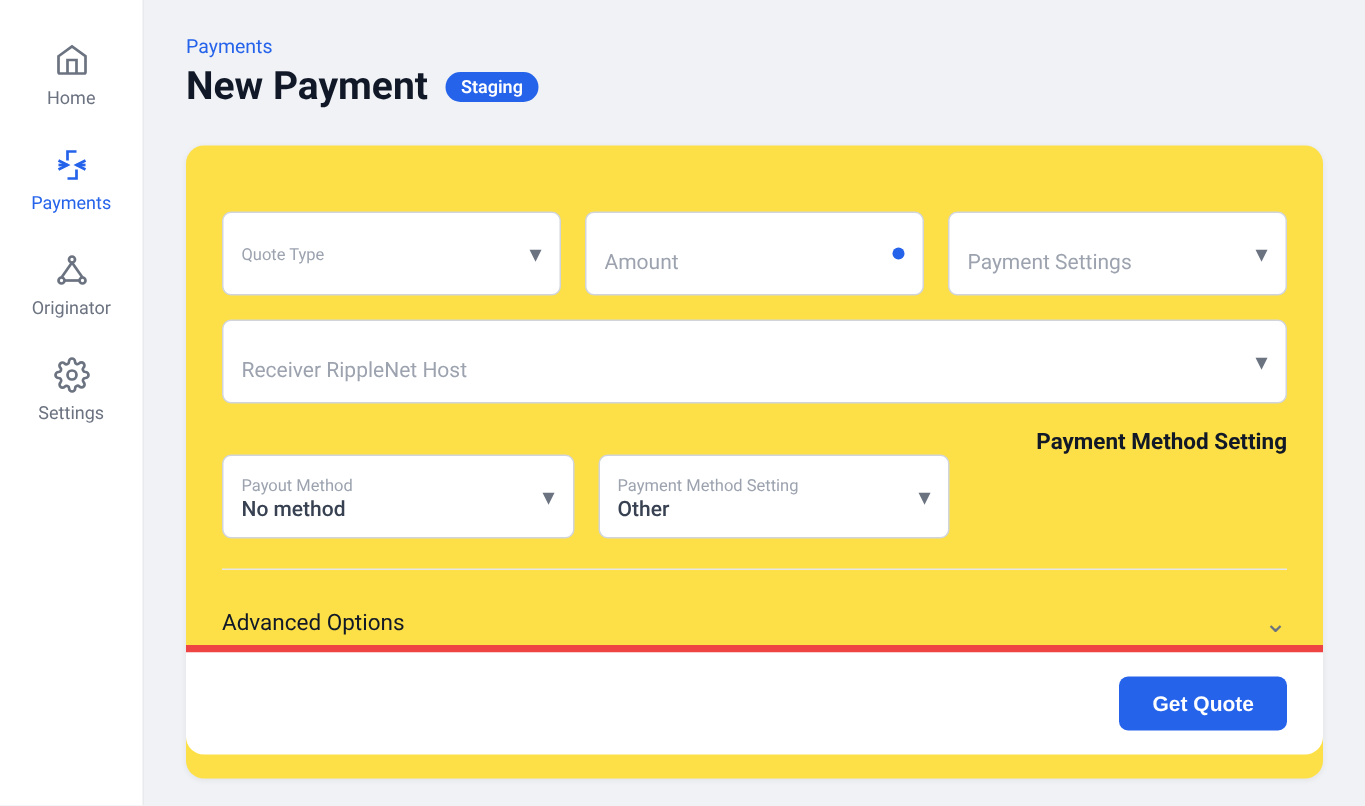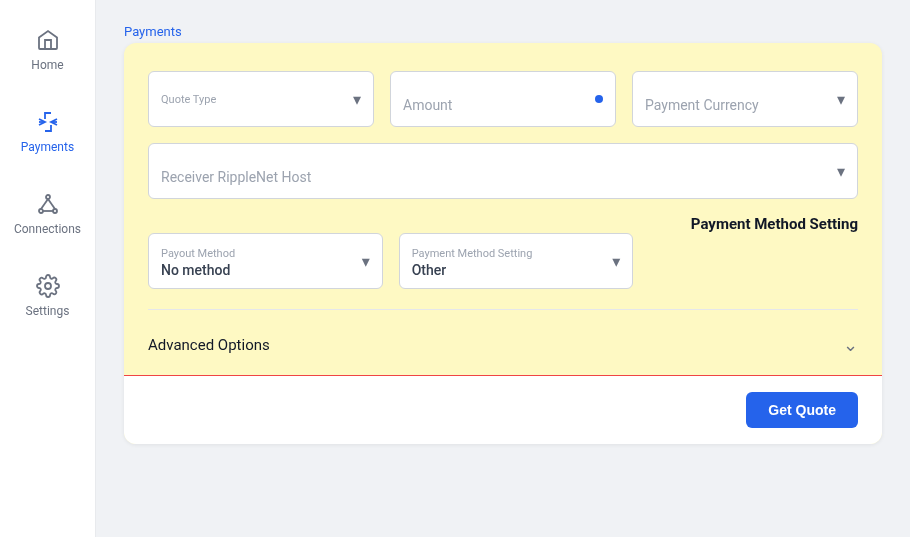--- a/index.html
+++ b/index.html
@@ -13,21 +13,21 @@
     }
 
     
     .sidebar {
       width: 96px;
       background: #fff;
       display: flex;
       flex-direction: column;
       align-items: center;
       padding: 16px 0;
-      gap: 16px;
+      gap: 4px;
       border-right: 1px solid #e8eaed;
       flex-shrink: 0;
     }
     .sidebar-item {
       display: flex;
       flex-direction: column;
       align-items: center;
       padding: 10px 8px;
       width: 80px;
       border-radius: 8px;
@@ -89,23 +89,23 @@
       background: #2563eb;
       color: #fff;
       font-size: 12px;
       font-weight: 600;
       padding: 3px 10px;
       border-radius: 12px;
     }
 
     
     .card {
-      background: #fef9c3;
+      background: #fde047;
       border-radius: 12px;
-      padding: 28px 24px;
+      padding: 44px 24px;
       box-shadow: 0 1px 4px rgba(0,0,0,0.07);
     }
 
     
     .form-row {
       display: flex;
       gap: 16px;
       margin-bottom: 16px;
     }
 
@@ -186,22 +186,22 @@
       font-weight: 400;
       color: #111827;
     }
 
     
     .card-footer {
       display: flex;
       justify-content: flex-end;
       padding: 16px 24px;
       background: #fff;
-      border-top: 1px solid #ef4444;
-      margin: 16px -24px -28px;
+      border-top: 5px solid #ef4444;
+      margin: 0 -24px -28px;
       border-radius: 0 0 12px 12px;
     }
 
     .btn-primary {
       background: #2563eb;
       color: #fff;
       border: none;
       border-radius: 6px;
       padding: 10px 22px;
       font-size: 14px;
@@ -243,57 +243,61 @@
     <div class="icon-wrap">
       <svg viewBox="0 0 24 24" fill="none" stroke="#6b7280" stroke-width="1.8">
         <circle cx="12" cy="5" r="2"></circle>
         <circle cx="5" cy="19" r="2"></circle>
         <circle cx="19" cy="19" r="2"></circle>
         <line x1="12" y1="7" x2="5" y2="17"></line>
         <line x1="12" y1="7" x2="19" y2="17"></line>
         <line x1="7" y1="19" x2="17" y2="19"></line>
       </svg>
     </div>
-    <span class="label">Connections</span>
+    <span class="label">Originator</span>
   </div>
 
   <div class="sidebar-item">
     <div class="icon-wrap">
       <svg viewBox="0 0 24 24" fill="none" stroke="#6b7280" stroke-width="1.8">
         <circle cx="12" cy="12" r="3"></circle>
         <path d="M19.4 15a1.65 1.65 0 00.33 1.82l.06.06a2 2 0 010 2.83 2 2 0 01-2.83 0l-.06-.06a1.65 1.65 0 00-1.82-.33 1.65 1.65 0 00-1 1.51V21a2 2 0 01-4 0v-.09A1.65 1.65 0 009 19.4a1.65 1.65 0 00-1.82.33l-.06.06a2 2 0 01-2.83-2.83l.06-.06A1.65 1.65 0 004.68 15a1.65 1.65 0 00-1.51-1H3a2 2 0 010-4h.09A1.65 1.65 0 004.6 9a1.65 1.65 0 00-.33-1.82l-.06-.06a2 2 0 012.83-2.83l.06.06A1.65 1.65 0 009 4.68a1.65 1.65 0 001-1.51V3a2 2 0 014 0v.09a1.65 1.65 0 001 1.51 1.65 1.65 0 001.82-.33l.06-.06a2 2 0 012.83 2.83l-.06.06A1.65 1.65 0 0019.4 9a1.65 1.65 0 001.51 1H21a2 2 0 010 4h-.09a1.65 1.65 0 00-1.51 1z"></path>
       </svg>
     </div>
     <span class="label">Settings</span>
   </div>
 
 </nav>
 
 <main class="main">
   <div class="content">
 
     <div class="breadcrumb">Payments</div>
 
+    <div class="page-header">
+      <h1 class="page-title">New Payment</h1>
+      <span class="badge-staging">Staging</span>
+    </div>
 
     <div class="card">
 
       <div class="form-row">
 
         <div class="form-field">
           <span class="field-label">Quote Type</span>
           <span class="chevron-icon">▾</span>
         </div>
 
         <div class="form-field">
           <span class="field-placeholder">Amount</span>
           <span class="dot-indicator"></span>
         </div>
 
         <div class="form-field">
-          <span class="field-placeholder">Payment Currency</span>
+          <span class="field-placeholder">Payment Settings</span>
           <span class="chevron-icon">▾</span>
         </div>
 
       </div>
 
       <div class="form-row">
         <div class="form-field" style="flex: 1; justify-content: center;">
           <span class="field-placeholder">Receiver RippleNet Host</span>
           <span class="chevron-icon">▾</span>
         </div>

